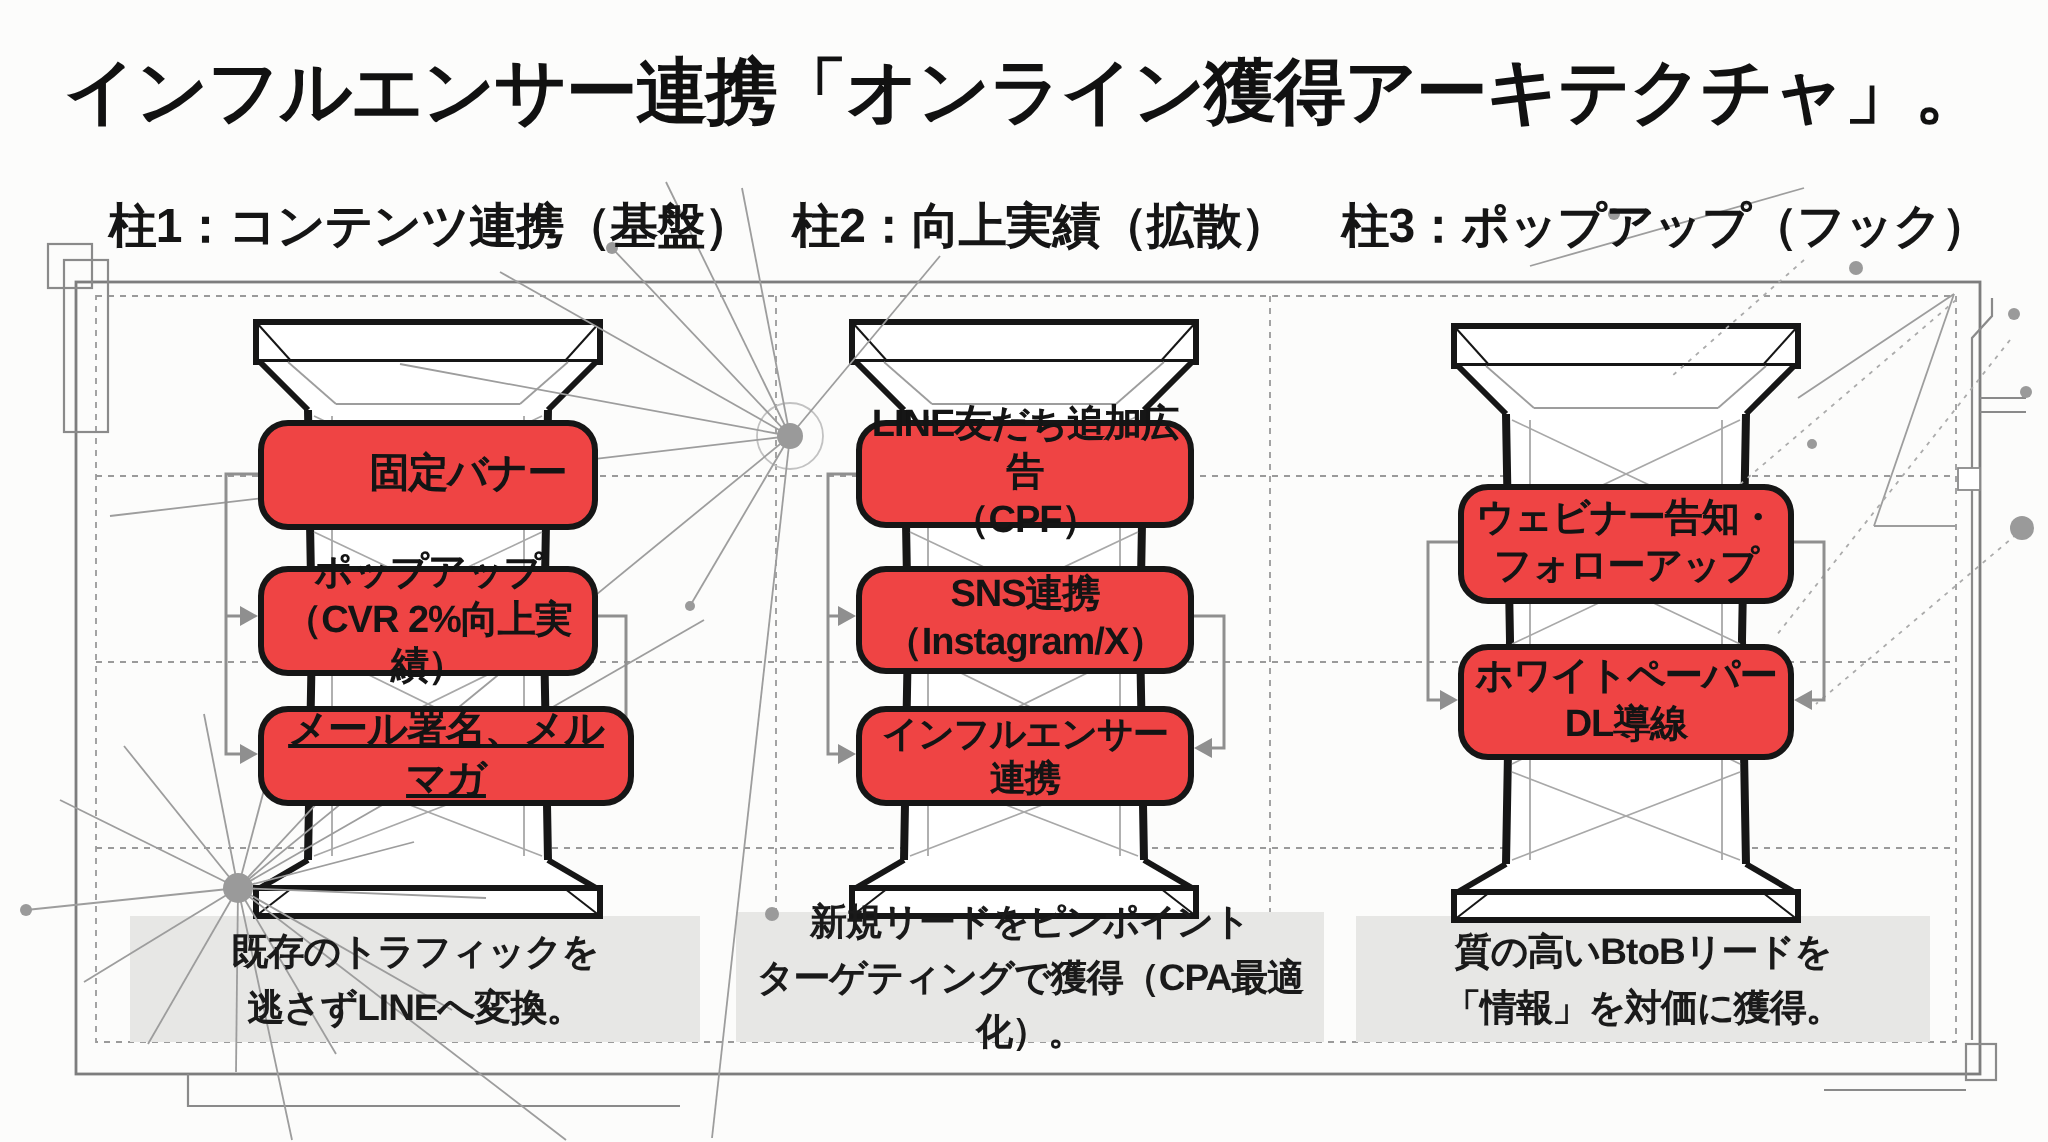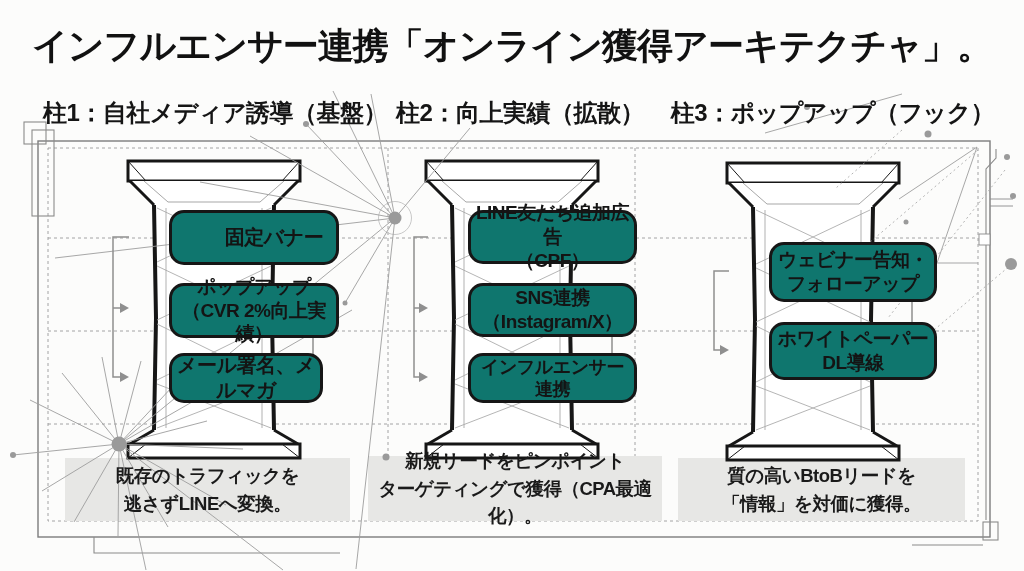--- a/index.html
+++ b/index.html
@@ -16,25 +16,25 @@
   }
   .pillar-header{
     position:absolute;top:97px;text-align:center;
     font-size:24px;font-weight:800;letter-spacing:-0.5px;color:#151515;
     white-space:nowrap;
   }
   .ph1{left:40px;width:350px;}
   .ph2{left:375px;width:290px;}
   .ph3{left:655px;width:355px;}
   .pbox{
-    position:absolute;box-sizing:border-box;background:#0f766e;
+    position:absolute;box-sizing:border-box;background:#ef4444;
     border:3.5px solid #161616;border-radius:15px;
     display:flex;align-items:center;justify-content:center;text-align:center;
     font-weight:800;font-size:19px;line-height:1.25;white-space:pre-line;
-    padding:2px 4px;letter-spacing:-0.5px;margin-left:40px;
+    padding:2px 4px;letter-spacing:-0.5px;
   }
   .single{font-size:20px;}
   .caption{
     position:absolute;display:flex;align-items:center;justify-content:center;
     text-align:center;font-weight:800;font-size:18.5px;line-height:1.5;
     white-space:pre-line;letter-spacing:-0.5px;color:#1a1a1a;
   }
 </style>
 </head>
 <body>
@@ -189,28 +189,28 @@
         <polygon points="428,377 419,372 419,382"></polygon>
         <polygon points="597,374 606,369 606,379"></polygon>
         <polygon points="729,350 720,345 720,355"></polygon>
         <polygon points="897,350 906,345 906,355"></polygon>
       </g>
     </g>
   </svg>
 
   <div class="title">インフルエンサー連携「オンライン獲得アーキテクチャ」。</div>
 
-  <div class="pillar-header ph1">柱1：自社メディア誘導（基盤）</div>
+  <div class="pillar-header ph1">柱1：コンテンツ連携（基盤）</div>
   <div class="pillar-header ph2">柱2：向上実績（拡散）</div>
   <div class="pillar-header ph3">柱3：ポップアップ（フック）</div>
 
   <div class="pbox single" style="left:129px;top:210px;width:170px;height:55px;padding-left:44px;">固定バナー</div>
   <div class="pbox" style="left:129px;top:283px;width:170px;height:55px;">ポップアップ
 （CVR 2%向上実績）</div>
-  <div class="pbox single" style="left:129px;top:353px;width:154px;height:50px;">メール署名、メルマガ</div>
+  <div class="pbox single" style="left:129px;top:353px;width:188px;height:50px;text-decoration:underline;">メール署名、メルマガ</div>
 
   <div class="pbox" style="left:428px;top:210px;width:169px;height:54px;">LINE友だち追加広告
 （CPF）</div>
   <div class="pbox" style="left:428px;top:283px;width:169px;height:54px;">SNS連携
 （Instagram/X）</div>
   <div class="pbox" style="left:428px;top:353px;width:169px;height:50px;font-size:18px;">インフルエンサー連携</div>
 
   <div class="pbox" style="left:729px;top:242px;width:168px;height:60px;">ウェビナー告知・
 フォローアップ</div>
   <div class="pbox" style="left:729px;top:322px;width:168px;height:58px;">ホワイトペーパー

